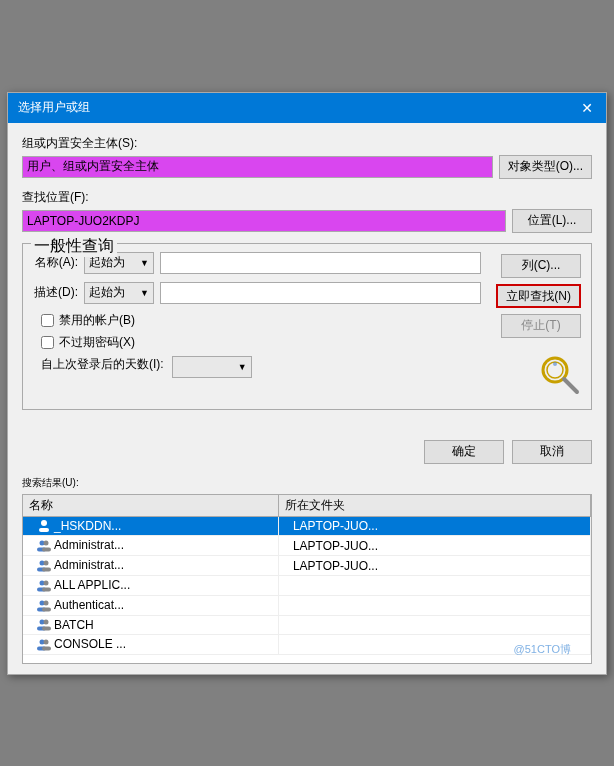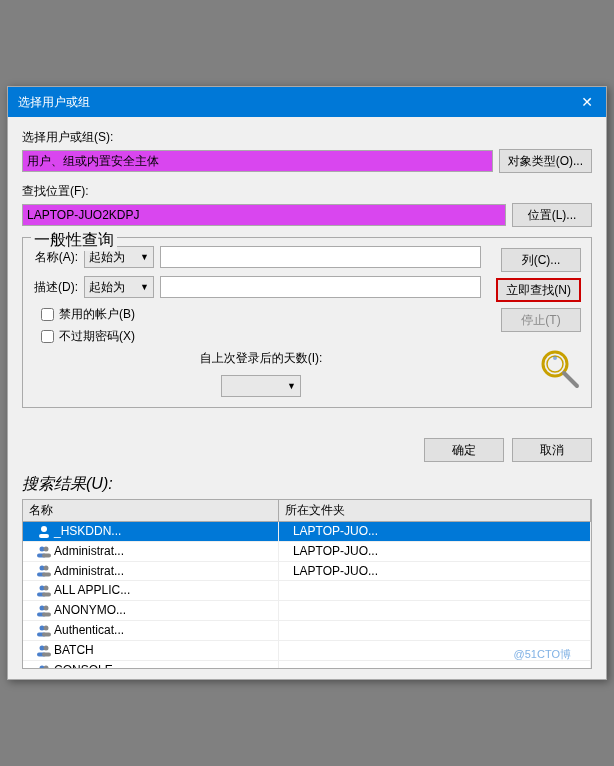--- a/index.html
+++ b/index.html
@@ -151,25 +151,24 @@
       padding-left: 8px;
     }
 
     .checkbox-row input[type=checkbox] {
       width: 13px;
       height: 13px;
     }
 
     .days-row {
       display: flex;
-      align-items: center;
+      align-items: flex-start;
       gap: 8px;
       margin-top: 5px;
       padding-left: 8px;
-      flex-direction: column;
     }
 
     .days-combo {
       width: 80px;
       height: 22px;
       border: 1px solid #aaa;
       background: #e8e8e8;
       font-size: 12px;
       display: flex;
       align-items: center;
@@ -198,23 +197,22 @@
     .bottom-buttons {
       display: flex;
       justify-content: flex-end;
       gap: 8px;
       padding: 8px 14px;
       border-top: none;
     }
 
     .search-results-label {
       margin: 4px 14px 4px;
-      font-size: 16px;
+      font-size: 10px;
       color: #000;
-      font-style: italic;
     }
 
     .results-table-container {
       margin: 0 14px;
       border: 1px solid #aaa;
       background: white;
       height: 170px;
       overflow-y: auto;
     }
 
@@ -293,21 +291,21 @@
 
 <div class="dialog">
 
   <div class="title-bar">
     <span>选择用户或组</span>
     <button class="title-bar-close">✕</button>
   </div>
 
   <div class="dialog-body">
 
-    <div class="field-label">选择用户或组(S):</div>
+    <div class="field-label">组或内置安全主体(S):</div>
     <div class="field-input-row">
       <input class="field-input" type="text" readonly="" value="用户、组或内置安全主体" style="">
       <button class="btn">对象类型(O)...</button>
     </div>
 
     <div class="field-label">查找位置(F):</div>
     <div class="field-input-row">
       <input class="field-input" type="text" readonly="" value="LAPTOP-JUO2KDPJ" style="">
       <button class="btn">位置(L)...</button>
     </div>
@@ -420,29 +418,20 @@
                 <rect x="5" y="8.5" width="9" height="4" rx="2" fill="#888"></rect>
               </svg>ALL APPLIC...</td>
             <td></td>
           </tr>
           <tr>
             <td style="max-width: 140px; overflow: hidden; text-overflow: ellipsis;"><svg width="14" height="14" viewBox="0 0 14 14" style="vertical-align:middle;margin-right:3px;">
                 <circle cx="5" cy="4" r="2.5" fill="#4a7fcb"></circle>
                 <circle cx="9" cy="4" r="2.5" fill="#888"></circle>
                 <rect x="0" y="8.5" width="9" height="4" rx="2" fill="#4a7fcb"></rect>
                 <rect x="5" y="8.5" width="9" height="4" rx="2" fill="#888"></rect>
-              </svg>ANONYMO...</td>
-            <td></td>
-          </tr>
-          <tr>
-            <td style="max-width: 140px; overflow: hidden; text-overflow: ellipsis;"><svg width="14" height="14" viewBox="0 0 14 14" style="vertical-align:middle;margin-right:3px;">
-                <circle cx="5" cy="4" r="2.5" fill="#4a7fcb"></circle>
-                <circle cx="9" cy="4" r="2.5" fill="#888"></circle>
-                <rect x="0" y="8.5" width="9" height="4" rx="2" fill="#4a7fcb"></rect>
-                <rect x="5" y="8.5" width="9" height="4" rx="2" fill="#888"></rect>
               </svg>Authenticat...</td>
             <td></td>
           </tr>
           <tr>
             <td style="max-width: 140px; overflow: hidden; text-overflow: ellipsis;"><svg width="14" height="14" viewBox="0 0 14 14" style="vertical-align:middle;margin-right:3px;">
                 <circle cx="5" cy="4" r="2.5" fill="#4a7fcb"></circle>
                 <circle cx="9" cy="4" r="2.5" fill="#888"></circle>
                 <rect x="0" y="8.5" width="9" height="4" rx="2" fill="#4a7fcb"></rect>
                 <rect x="5" y="8.5" width="9" height="4" rx="2" fill="#888"></rect>
               </svg>BATCH</td>

